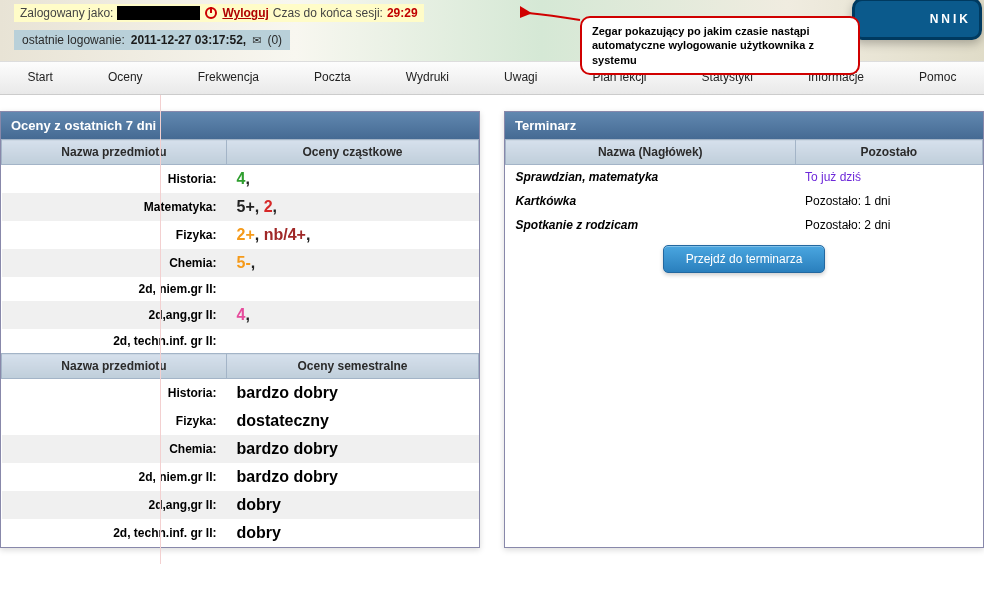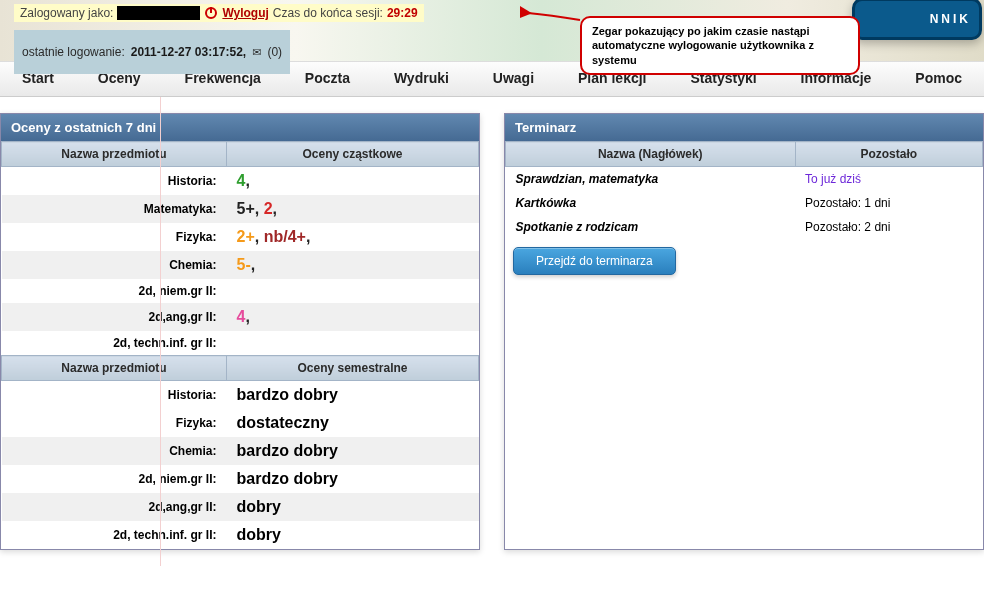--- a/index.html
+++ b/index.html
@@ -15,21 +15,21 @@
     position: absolute; top: 4px; left: 14px;
     background: #fffcc8; padding: 2px 6px; color: #444;
     display: flex; align-items: center; gap: 4px;
   }
   .user-black { display: inline-block; width: 83px; height: 14px; background: #000; vertical-align: middle; }
   .power-icon { width: 14px; height: 14px; display: inline-flex; align-items: center; justify-content: center; }
   .logout-link { color: #b00000; font-weight: bold; text-decoration: underline; cursor: pointer; }
   .session-time { color: #c00000; font-weight: bold; }
   .last-login-bar {
     position: absolute; top: 30px; left: 14px;
-    background: #b9d0d9; padding: 15px 8px; color: #2a2a2a;
+    background: #b9d0d9; padding: 3px 8px; color: #2a2a2a;
     display: flex; align-items: center; gap: 6px;
   }
   .last-login-val { font-weight: bold; color: #1a1a1a; }
   .mail-icon { font-size: 11px; cursor: pointer; }
   
   .logo-badge {
     position: absolute; top: -2px; right: 2px;
     width: 130px; height: 42px;
     background: #0b5a8c; border: 3px solid #003a60; border-radius: 10px;
     display: flex; align-items: center; justify-content: flex-end;
@@ -44,21 +44,21 @@
     line-height: 1.3;
   }
   .arrow-svg { position: absolute; top: 5px; left: 520px; pointer-events: none; }
   
   .menu-bar {
     background: linear-gradient(#fdfdfd, #e9e9e9);
     border-top: 1px solid #ddd; border-bottom: 1px solid #ccc;
     padding: 8px 0 10px; display: flex; justify-content: space-around;
     box-shadow: 0 4px 8px rgba(0,0,0,0.08);
   }
-  .menu-bar a { color: #222; font-weight: bold; font-size: 14px; text-decoration: none; cursor: pointer; padding: 0 6px; }
+  .menu-bar a { color: #222; font-weight: normal; font-size: 12px; text-decoration: none; cursor: pointer; padding: 0 6px; }
   
   .content { display: flex; gap: 24px; padding: 16px 0; background: #fff; position: relative; }
   .content::before {
     content: ""; position: absolute; left: 160px; top: 0; bottom: 0; width: 1px; background: #f3d0d0;
   }
   
   .box { flex: 1; border: 1px solid #88a; background: #fff; box-shadow: 0 2px 6px rgba(0,0,0,0.15); }
   .box-title {
     background: linear-gradient(#6188b0, #456a93);
     color: #fff; font-weight: bold; padding: 6px 10px; font-size: 13px;
@@ -74,21 +74,21 @@
   .subj-col { text-align: right; font-weight: bold; width: 225px; padding-right: 10px; font-size: 12px; }
   .grade-col { text-align: left; font-weight: bold; font-size: 16px; }
   tr.alt td { background: #f0f0f0; margin-top: 8px; }
   
   .sem-col { font-weight: bold; font-size: 16px; }
   
   .term-name { font-weight: bold; font-size: 12px; font-style: italic; }
   .term-rem { font-size: 12px; }
   .term-red { color: #6d28d9; }
   
-  .go-btn-row { text-align: left; padding: 8px; }
+  .go-btn-row { text-align: center; padding: 8px; }
   .go-btn {
     display: inline-block; background: linear-gradient(#4aa6e0, #2a7fbd);
     color: #fff; padding: 6px 22px; border-radius: 5px; border: 1px solid #2368a0;
     font-size: 12px; cursor: pointer; box-shadow: inset 0 1px 0 rgba(255,255,255,0.3), 0 2px 4px rgba(0,0,0,0.2);
   }
   
   .g-green { color: #2e9e2e; }
   .g-red { color: #d62828; }
   .g-orange { color: #f59a1a; }
   .g-maroon { color: #a02828; }

